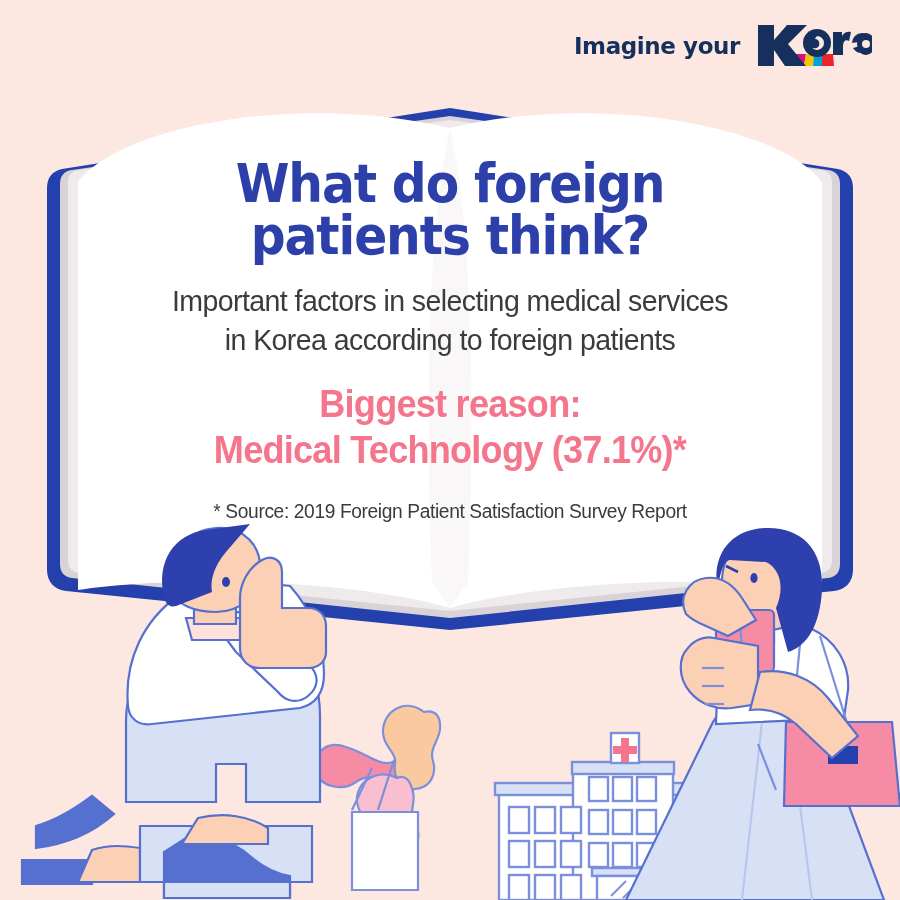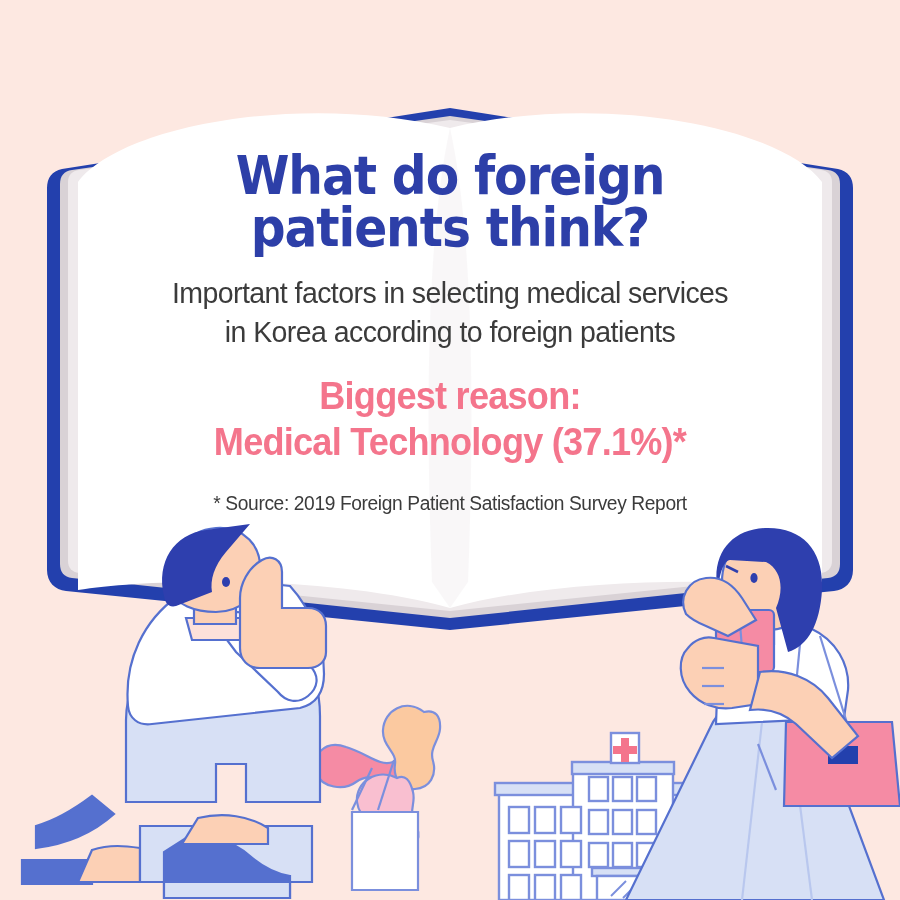--- a/index.html
+++ b/index.html
@@ -23,21 +23,21 @@
     font-size:23px;font-weight:bold;color:#16305e;
     letter-spacing:-0.4px;white-space:nowrap;
   }
   .brand-logo{position:relative;width:118px;height:48px;}
 
   
   .book{position:absolute;left:0;top:70px;width:900px;height:560px;z-index:10;}
 
   
   .page-content{
-    position:absolute;left:0;top:150px;width:900px;
+    position:absolute;left:0;top:158px;width:900px;
     text-align:center;z-index:25;pointer-events:none;
   }
   .page-content > *{pointer-events:auto;}
   .headline{
     font-family:"DejaVu Sans", sans-serif;
     font-weight:bold;
     color:#2d3fa8;
     font-size:53px;
     line-height:0.99;
     letter-spacing:-1.2px;
@@ -76,20 +76,46 @@
   }
 
   
   .illus{position:absolute;left:0;top:0;width:900px;height:900px;z-index:30;}
 </style>
 </head>
 <body>
 
 <div id="stage">
 
+  <div class="brand">
+    <div class="brand-text">Imagine your</div>
+    <div class="brand-logo">
+      <svg viewBox="0 0 118 48" width="118" height="48" aria-hidden="true">
+
+        <g>
+          <path d="M42 32 L52 32 L50 44 L40 44 Z" fill="#d6117f"></path>
+          <path d="M52 32 L60 32 L59 44 L50 44 Z" fill="#f5c400"></path>
+          <path d="M60 32 L68 32 L68 44 L59 44 Z" fill="#00a0d8"></path>
+          <path d="M68 32 L79 32 L80 44 L68 44 Z" fill="#e8252b"></path>
+        </g>
+
+        <path d="M4 3 L20 3 L20 18 L33 3 L53 3 L34 22 L52 44 L31 44 L20 28 L20 44 L4 44 Z" fill="#16305e"></path>
+
+        <circle cx="63" cy="21" r="14" fill="#16305e"></circle>
+        <path d="M63 14 a7 7 0 1 1 -6.6 9.3 a4.6 4.6 0 1 0 4.4 -6.2" fill="#fde8e1"></path>
+
+        <path d="M79 10 L88 10 L88 14 C90 10 94 9 97 10 L95 19 C91 17 89 20 89 25 L89 33 L79 33 Z" fill="#16305e"></path>
+
+        <path d="M98 21 a10 10 0 1 1 10 10 a10 10 0 0 1 -9 -5 L106 24 a3 3 0 1 0 -1 -4 Z" fill="#16305e"></path>
+
+        <path d="M112 11 a9 11 0 1 1 0 22 a9 11 0 1 1 0 -22 Z" fill="#16305e"></path>
+        <circle cx="112" cy="22" r="4" fill="#fde8e1"></circle>
+      </svg>
+    </div>
+  </div>
 
   <div class="book">
     <svg viewBox="0 0 900 560" width="900" height="560" preserveAspectRatio="none" aria-hidden="true">
 
       <path d="M47 118
                C47 108 52 101 62 99
                L450 38
                L838 99
                C848 101 853 108 853 118
                L853 500

